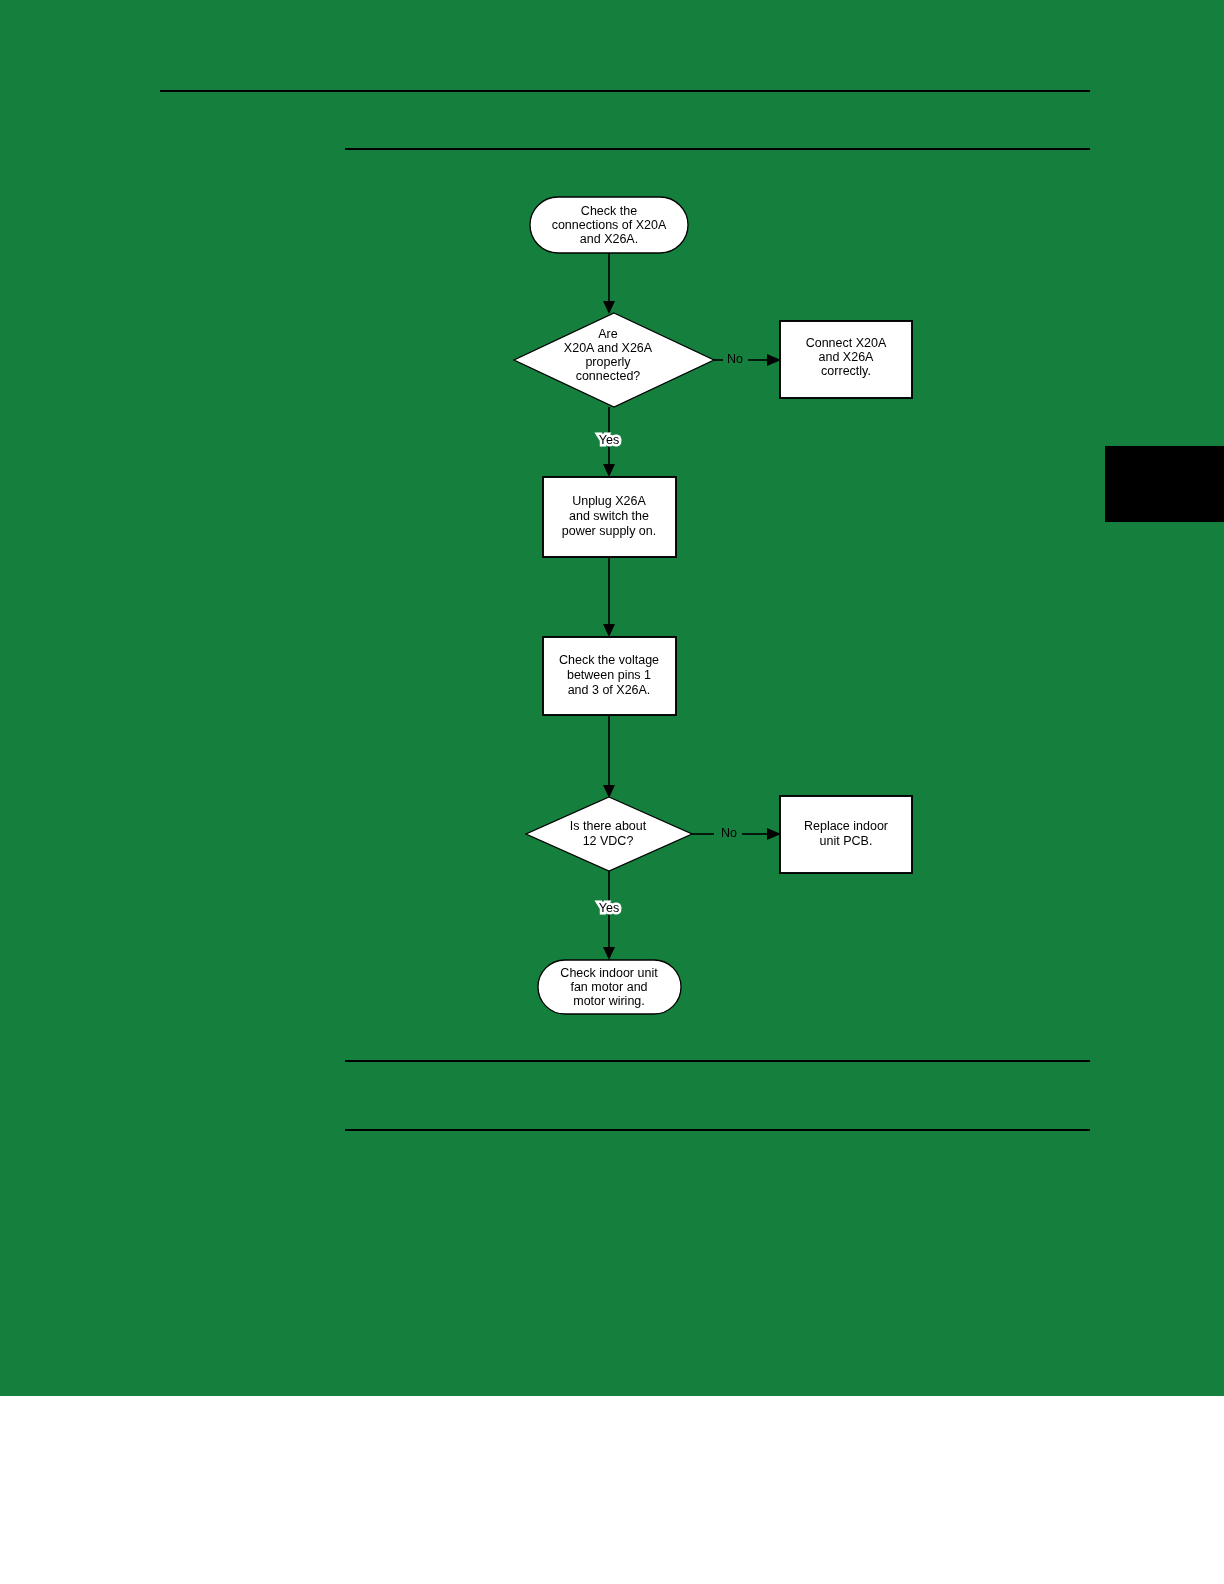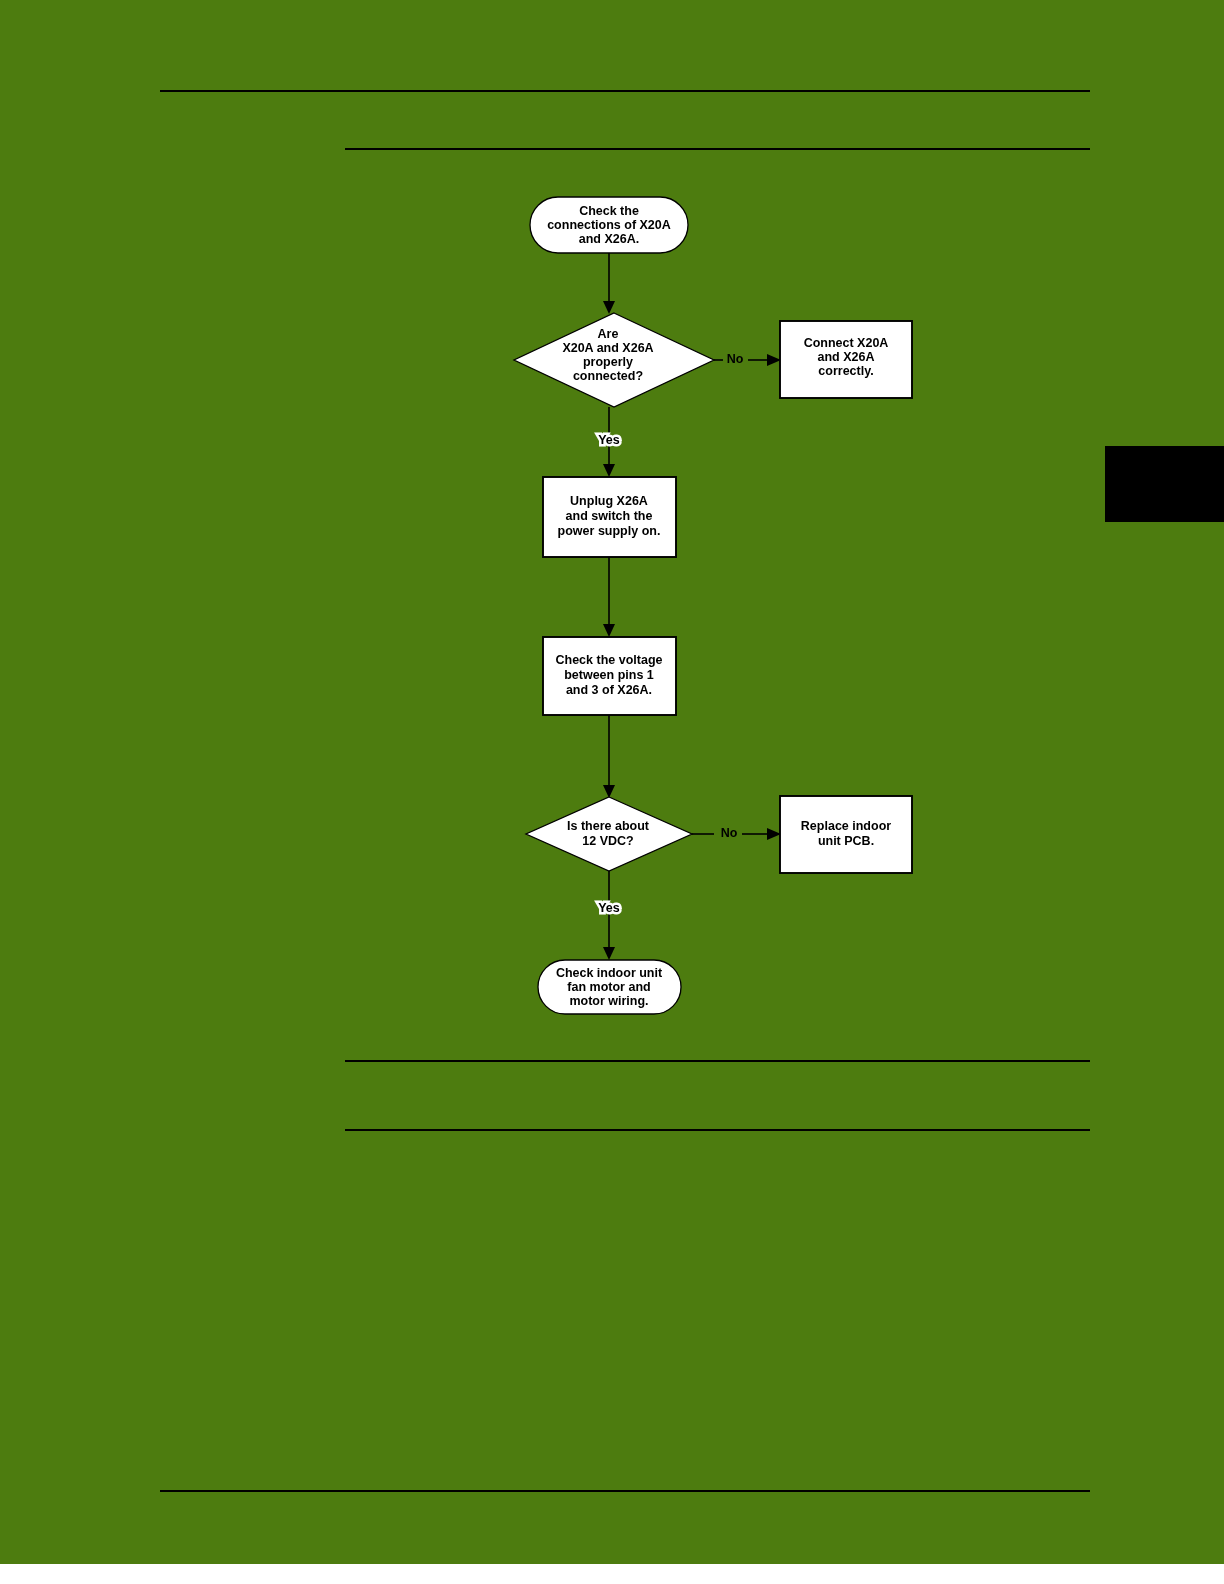--- a/index.html
+++ b/index.html
@@ -8,24 +8,23 @@
     padding: 0;
     background: #ffffff;
   }
   body {
     font-family: "Liberation Sans", sans-serif;
     color: #000000;
   }
   #page {
     position: relative;
     width: 1224px;
-    height: 1564px;
-    background: #4d7c0f;
+    height: 1396px;
+    background: #15803d;
     overflow: hidden;
-    font-weight: bold;
   }
   
   .rule {
     position: absolute;
     background: #000000;
     height: 2px;
   }
   .rule.thin { height: 1.5px; }
   .rule-navy {
     position: absolute;

